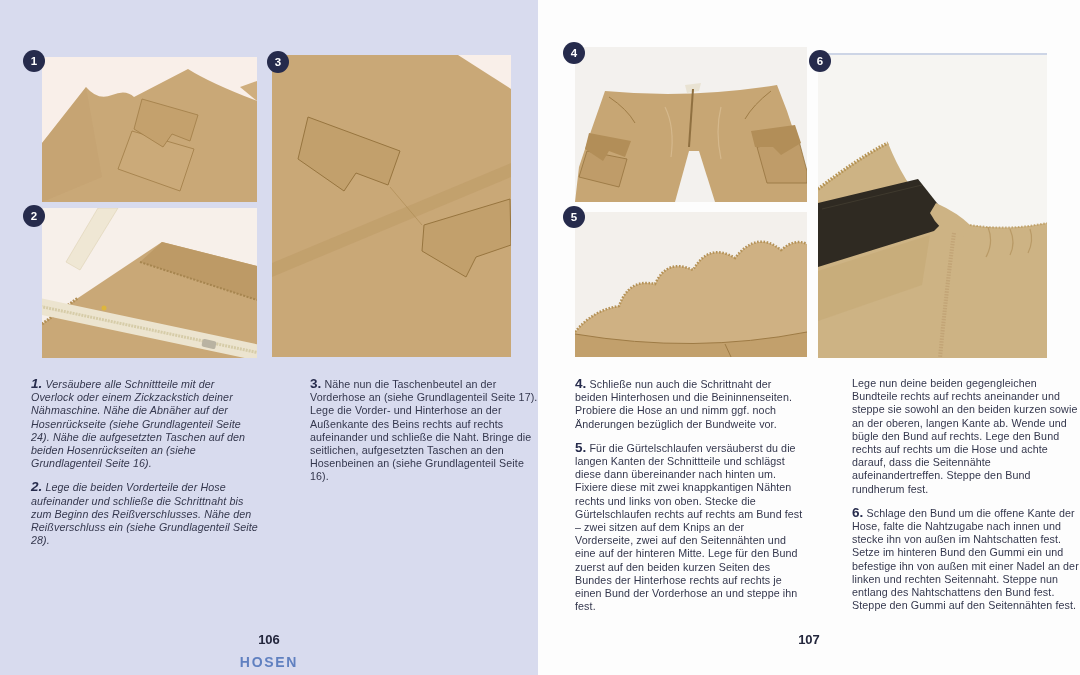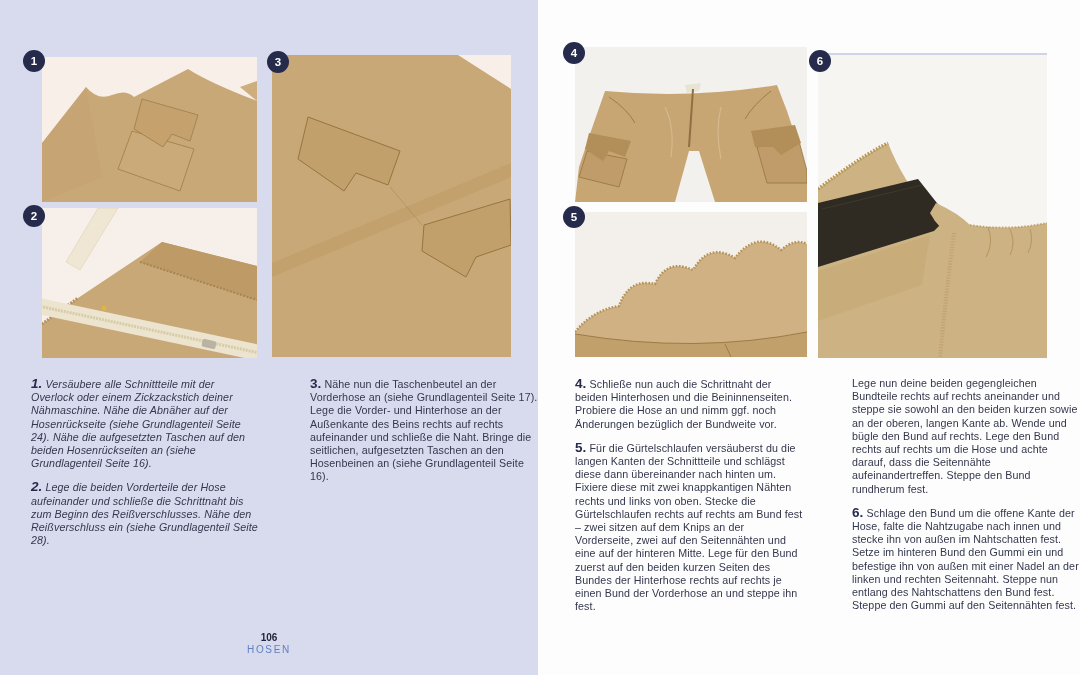--- a/index.html
+++ b/index.html
@@ -13,22 +13,22 @@
   .badge {
     position:absolute; width:22px; height:22px; border-radius:50%;
     background:#262b4c; color:#ffffff; font-weight:bold; font-size:11.5px;
     display:flex; align-items:center; justify-content:center; z-index:5;
   }
   .col { position:absolute; color:#34374d; font-size:10.7px; line-height:13.2px; letter-spacing:0.1px; }
   .step { margin-bottom:10px; }
   .stepnum { font-weight:bold; font-size:13.5px; color:#262b4c; margin-right:3px; }
   .footer { position:absolute; top:632px; text-align:center; }
   .footer-left  { left:0;     width:538px; }
-  .pagenum  { font-weight:bold; font-size:10px; color:#23263c; }
-  .pagelabel{ font-weight:normal; font-size:10px; letter-spacing:1.7px; color:#6080c0; margin-top:1px; }
+  .pagenum  { font-weight:bold; font-size:13px; color:#23263c; }
+  .pagelabel{ font-weight:bold; font-size:14px; letter-spacing:1.7px; color:#6080c0; margin-top:7px; }
 </style>
 </head>
 <body>
 
 <div class="spread">
 
   <div class="page-left">
 
     <div class="photo" style="left:42px; top:57px; width:215px; height:145px;">
       <svg width="215" height="145" viewBox="0 0 215 145">
@@ -169,16 +169,17 @@
     <div class="col" style="left:281px; top:377px; width:228px;margin-left:33px;">
       <p class="step">
         <span>Lege nun deine beiden gegengleichen Bundteile rechts auf rechts aneinander und steppe sie sowohl an den beiden kurzen sowie an der oberen, langen Kante ab. Wende und bügle den Bund auf rechts. Lege den Bund rechts auf rechts um die Hose und achte darauf, dass die Seitennähte aufeinandertreffen. Steppe den Bund rundherum fest.</span>
       </p>
       <p class="step">
         <span class="stepnum">6.</span><span>Schlage den Bund um die offene Kante der Hose, falte die Nahtzugabe nach innen und stecke ihn von außen im Nahtschatten fest. Setze im hinteren Bund den Gummi ein und befestige ihn von außen mit einer Nadel an der linken und rechten Seitennaht. Steppe nun entlang des Nahtschattens den Bund fest. Steppe den Gummi auf den Seitennähten fest.</span>
       </p>
     </div>
 
     <div class="footer" style="left:0; width:542px;">
+      <div class="pagenum">107</div>
     </div>
   </div>
 
 </div>
 
 </body></html>

